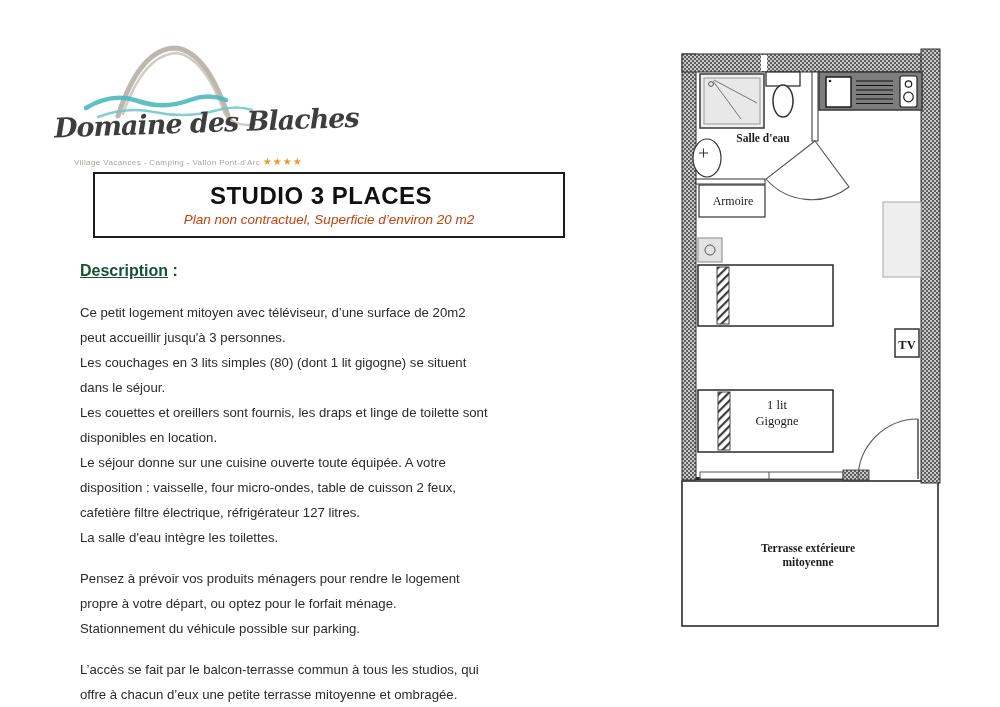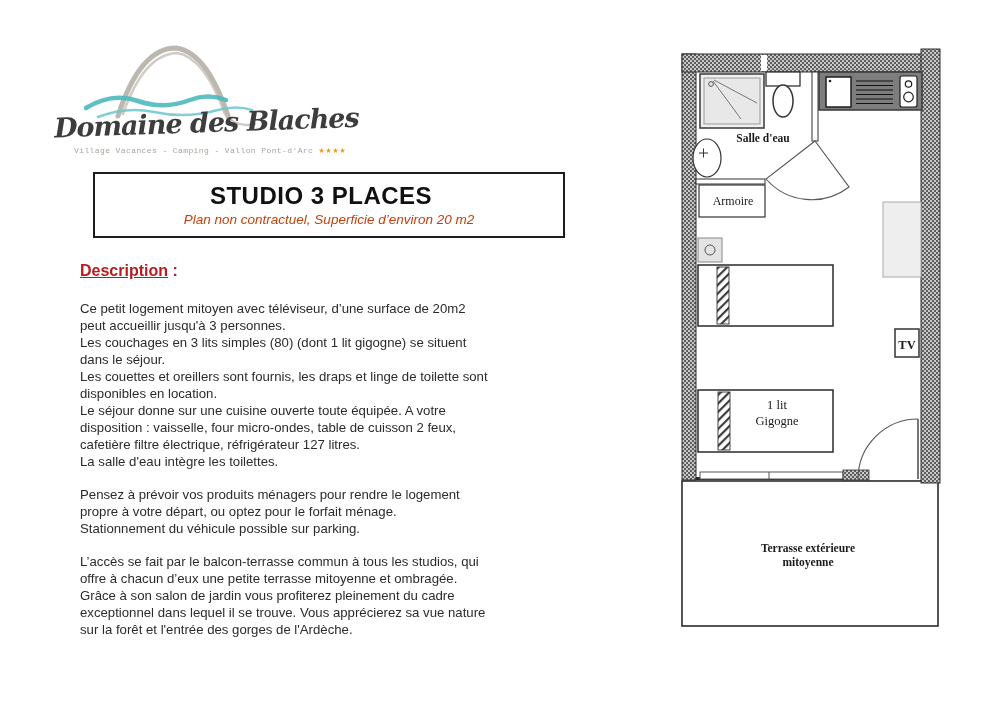--- a/index.html
+++ b/index.html
@@ -6,35 +6,35 @@
   .page{position:relative;width:1000px;height:707px;background:#ffffff;overflow:hidden;
         font-family:"Liberation Sans",sans-serif;color:#2b2b2b;}
 
   
   .logo{position:absolute;left:40px;top:30px;width:270px;height:130px;}
   .logo svg{position:absolute;left:0;top:0;}
   .brand{position:absolute;left:14px;top:78px;width:256px;
          font-family:"DejaVu Serif",serif;font-style:italic;font-weight:bold;
          font-size:27px;color:#3d3d3d;letter-spacing:-1px;transform:rotate(-2deg);
          white-space:nowrap;}
-  .tagline{position:absolute;left:34px;top:114px;font-size:8px;color:#a9a49c;
-           letter-spacing:.4px;white-space:nowrap;font-family:Liberation Mono, monospace;}
+  .tagline{position:absolute;left:34px;top:126px;font-size:8px;color:#a9a49c;
+           letter-spacing:.4px;white-space:nowrap;}
   .stars{color:#e8992e;font-size:10px;letter-spacing:1px;}
 
   
   .title-box{position:absolute;left:93px;top:172px;width:468px;height:62px;
              border:2px solid #1c1c1c;text-align:center;background:#fff;}
   .title-box h1{margin:8px 16px 2px 0;font-size:24px;letter-spacing:.5px;color:#111;}
   .title-box .subtitle{font-style:italic;font-size:13.5px;color:#c2410c;}
 
   
   .description{position:absolute;left:80px;top:262px;width:512px;}
-  .desc-heading{font-size:16px;font-weight:bold;color:#b91c1c;margin:0 0 20px 0;}
+  .desc-heading{font-size:16px;font-weight:bold;color:#14532d;margin:0 0 20px 0;}
   .desc-heading .und{text-decoration:underline;}
-  .description p{margin:0 0 16px 0;font-size:13.2px;line-height:17px;
+  .description p{margin:0 0 16px 0;font-size:13.2px;line-height:25px;
                  white-space:pre-line;color:#2b2b2b;}
 
   
   .plan{position:absolute;left:670px;top:40px;}
   .plan text{font-family:"Liberation Serif",serif;fill:#1a1a1a;}
   .plan .lbl-bold{font-weight:bold;}
 </style>
 </head>
 <body>
 

